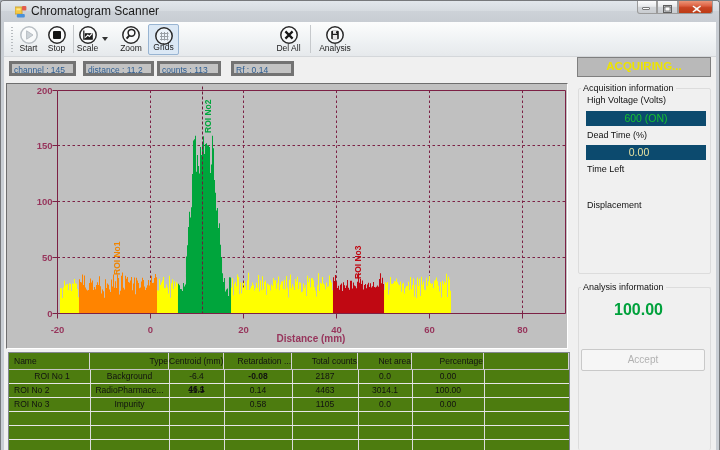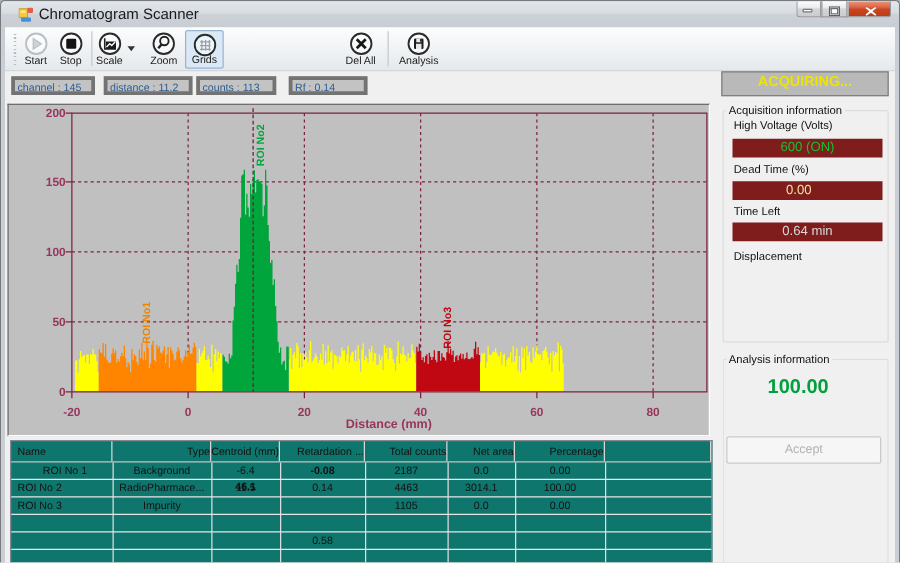--- a/index.html
+++ b/index.html
@@ -11,31 +11,31 @@
 
 #toolbar{position:absolute;left:0;top:0;width:712px;height:35px;background:linear-gradient(#fcfdfd,#eef1f3 60%,#e6e9ec);border-bottom:1px solid #d4d7da}
 .tbtn{position:absolute;top:2px;height:31px;text-align:center;font-size:8.5px;color:#1c1c1c}
 .tlab{position:absolute;left:0;right:0;bottom:2px;font-size:8.5px;white-space:nowrap}
 .tsep{position:absolute;top:3px;width:1px;height:28px;background:#c6c9cc}
 
 .sbox{position:absolute;top:39px;height:15px;background:#c3c3c3;border:3px solid #737373;font-size:8.5px;color:#2d5d92;line-height:13px;padding-left:2px;white-space:nowrap}
 
 #chartpanel{position:absolute;left:2px;top:61px;width:562px;height:266px;background:#c0c0c0;border-top:1px solid #6e6e6e;border-left:1px solid #6e6e6e;border-right:1px solid #fff;border-bottom:1px solid #fff}
 
-#tbl{position:absolute;left:4px;top:330px;width:562px;height:98px;background:#0f766e;border:1px solid #828790;border-bottom:none}
+#tbl{position:absolute;left:4px;top:330px;width:562px;height:98px;background:#4d7c0f;border:1px solid #828790;border-bottom:none}
 .th{position:absolute;top:0;height:16px;font-size:8.5px;color:#111;text-align:right;line-height:16px;border-right:1px solid #d5d5d5;overflow:hidden;white-space:nowrap}
 .td{position:absolute;height:13px;font-size:8.5px;color:#111;text-align:center;line-height:13px;white-space:nowrap}
 .rowline{position:absolute;left:0;width:560px;height:1px;background:#e6e6e6}
 .colline{position:absolute;top:17px;bottom:0;width:1px;background:#dcdcdc}
 
 #acq{position:absolute;left:573px;top:35px;width:134px;height:20px;background:#b9b9b9;border:1px solid #7f7f7f;text-align:center;font-size:11.5px;font-weight:bold;color:#ede400;line-height:17px}
 .grp{position:absolute;left:574px;width:133px;border:1px solid #dcdcdc;border-radius:2px}
 .grplab{position:absolute;left:577px;font-size:9px;color:#111;background:#f0f0f0;padding:0 2px;white-space:nowrap}
 .rlab{position:absolute;left:583px;font-size:9px;color:#111;white-space:nowrap}
-.led{position:absolute;left:582px;width:120px;height:15px;background:#7f1d1d;text-align:center;font-size:10.5px;line-height:15px;white-space:nowrap}
+.led{position:absolute;left:582px;width:120px;height:15px;background:#0c4a6e;text-align:center;font-size:10.5px;line-height:15px;white-space:nowrap}
 #accept{position:absolute;left:577px;top:327px;width:124px;height:22px;background:#f6f6f6;border:1px solid #c9c9c9;border-radius:2px;text-align:center;font-size:10px;color:#b2b2b2;line-height:20px}
 
 #wbtns{position:absolute;left:636px;top:0;width:76px;height:14px}
 .wb{position:absolute;top:0;height:13px;border:1px solid #9b9b9b;border-top:none;background:linear-gradient(#fdfdfd,#e8eaec 45%,#d3d6d9 50%,#c9cdd1)}
 </style></head><body>
 <div id="win">
 <div id="frame"></div>
 <div id="titlebar"></div>
 <svg class="abs" style="left:14px;top:5px" width="12" height="12" viewBox="0 0 12 12">
   <rect x="0" y="1" width="7" height="7" fill="#f6c944" stroke="#caa53a" stroke-width="1"></rect>
@@ -207,37 +207,36 @@
 <div class="td" style="left:81px;top:31px;width:79px;">RadioPharmace...</div>
 <div class="td" style="left:160px;top:31px;width:55px;">11.5</div>
 <div class="td" style="left:215px;top:31px;width:68px;">0.14</div>
 <div class="td" style="left:283px;top:31px;width:66px;">4463</div>
 <div class="td" style="left:349px;top:31px;width:54px;">3014.1</div>
 <div class="td" style="left:403px;top:31px;width:72px;">100.00</div>
 <div class="rowline" style="top:44px"></div>
 <div class="td" style="left:0px;top:45px;width:81px;text-align:left;padding-left:5px;">ROI No 3</div>
 <div class="td" style="left:81px;top:45px;width:79px;">Impurity</div>
 <div class="td" style="left:160px;top:30px;width:55px;font-weight:bold;">46.1</div>
-<div class="td" style="left:215px;top:45px;width:68px;margin-top:28px;">0.58</div>
+<div class="td" style="left:215px;top:45px;width:68px;">0.58</div>
 <div class="td" style="left:283px;top:45px;width:66px;">1105</div>
 <div class="td" style="left:349px;top:45px;width:54px;">0.0</div>
 <div class="td" style="left:403px;top:45px;width:72px;">0.00</div>
 <div class="rowline" style="top:58px"></div>
 <div class="rowline" style="top:72px"></div>
 <div class="rowline" style="top:86px"></div>
 
 </div>
 <div id="acq">ACQUIRING...</div>
 <div class="grp" style="top:66px;height:186px"></div>
 <div class="grplab" style="top:61px">Acquisition information</div>
 <div class="rlab" style="top:73px">High Voltage (Volts)</div>
 <div class="led" style="top:89px;color:#15c22f">600 (ON)</div>
 <div class="rlab" style="top:107.5px">Dead Time (%)</div>
 <div class="led" style="top:123px;color:#e9e3a1;padding-right:14px">0.00</div>
 <div class="rlab" style="top:142px">Time Left</div>
-<div class="led" style="top:156px;color:#d8d8d8">0.64 min</div>
 <div class="rlab" style="top:178px">Displacement</div>
 <div class="grp" style="top:265px;height:163px;border-bottom:none"></div>
 <div class="grplab" style="top:260px">Analysis information</div>
 <div class="abs" style="left:568px;top:279px;width:133px;text-align:center;font-size:16px;font-weight:bold;color:#00a13c">100.00</div>
 <div id="accept">Accept</div>
 </div>
 </div>
 
 </body></html>

